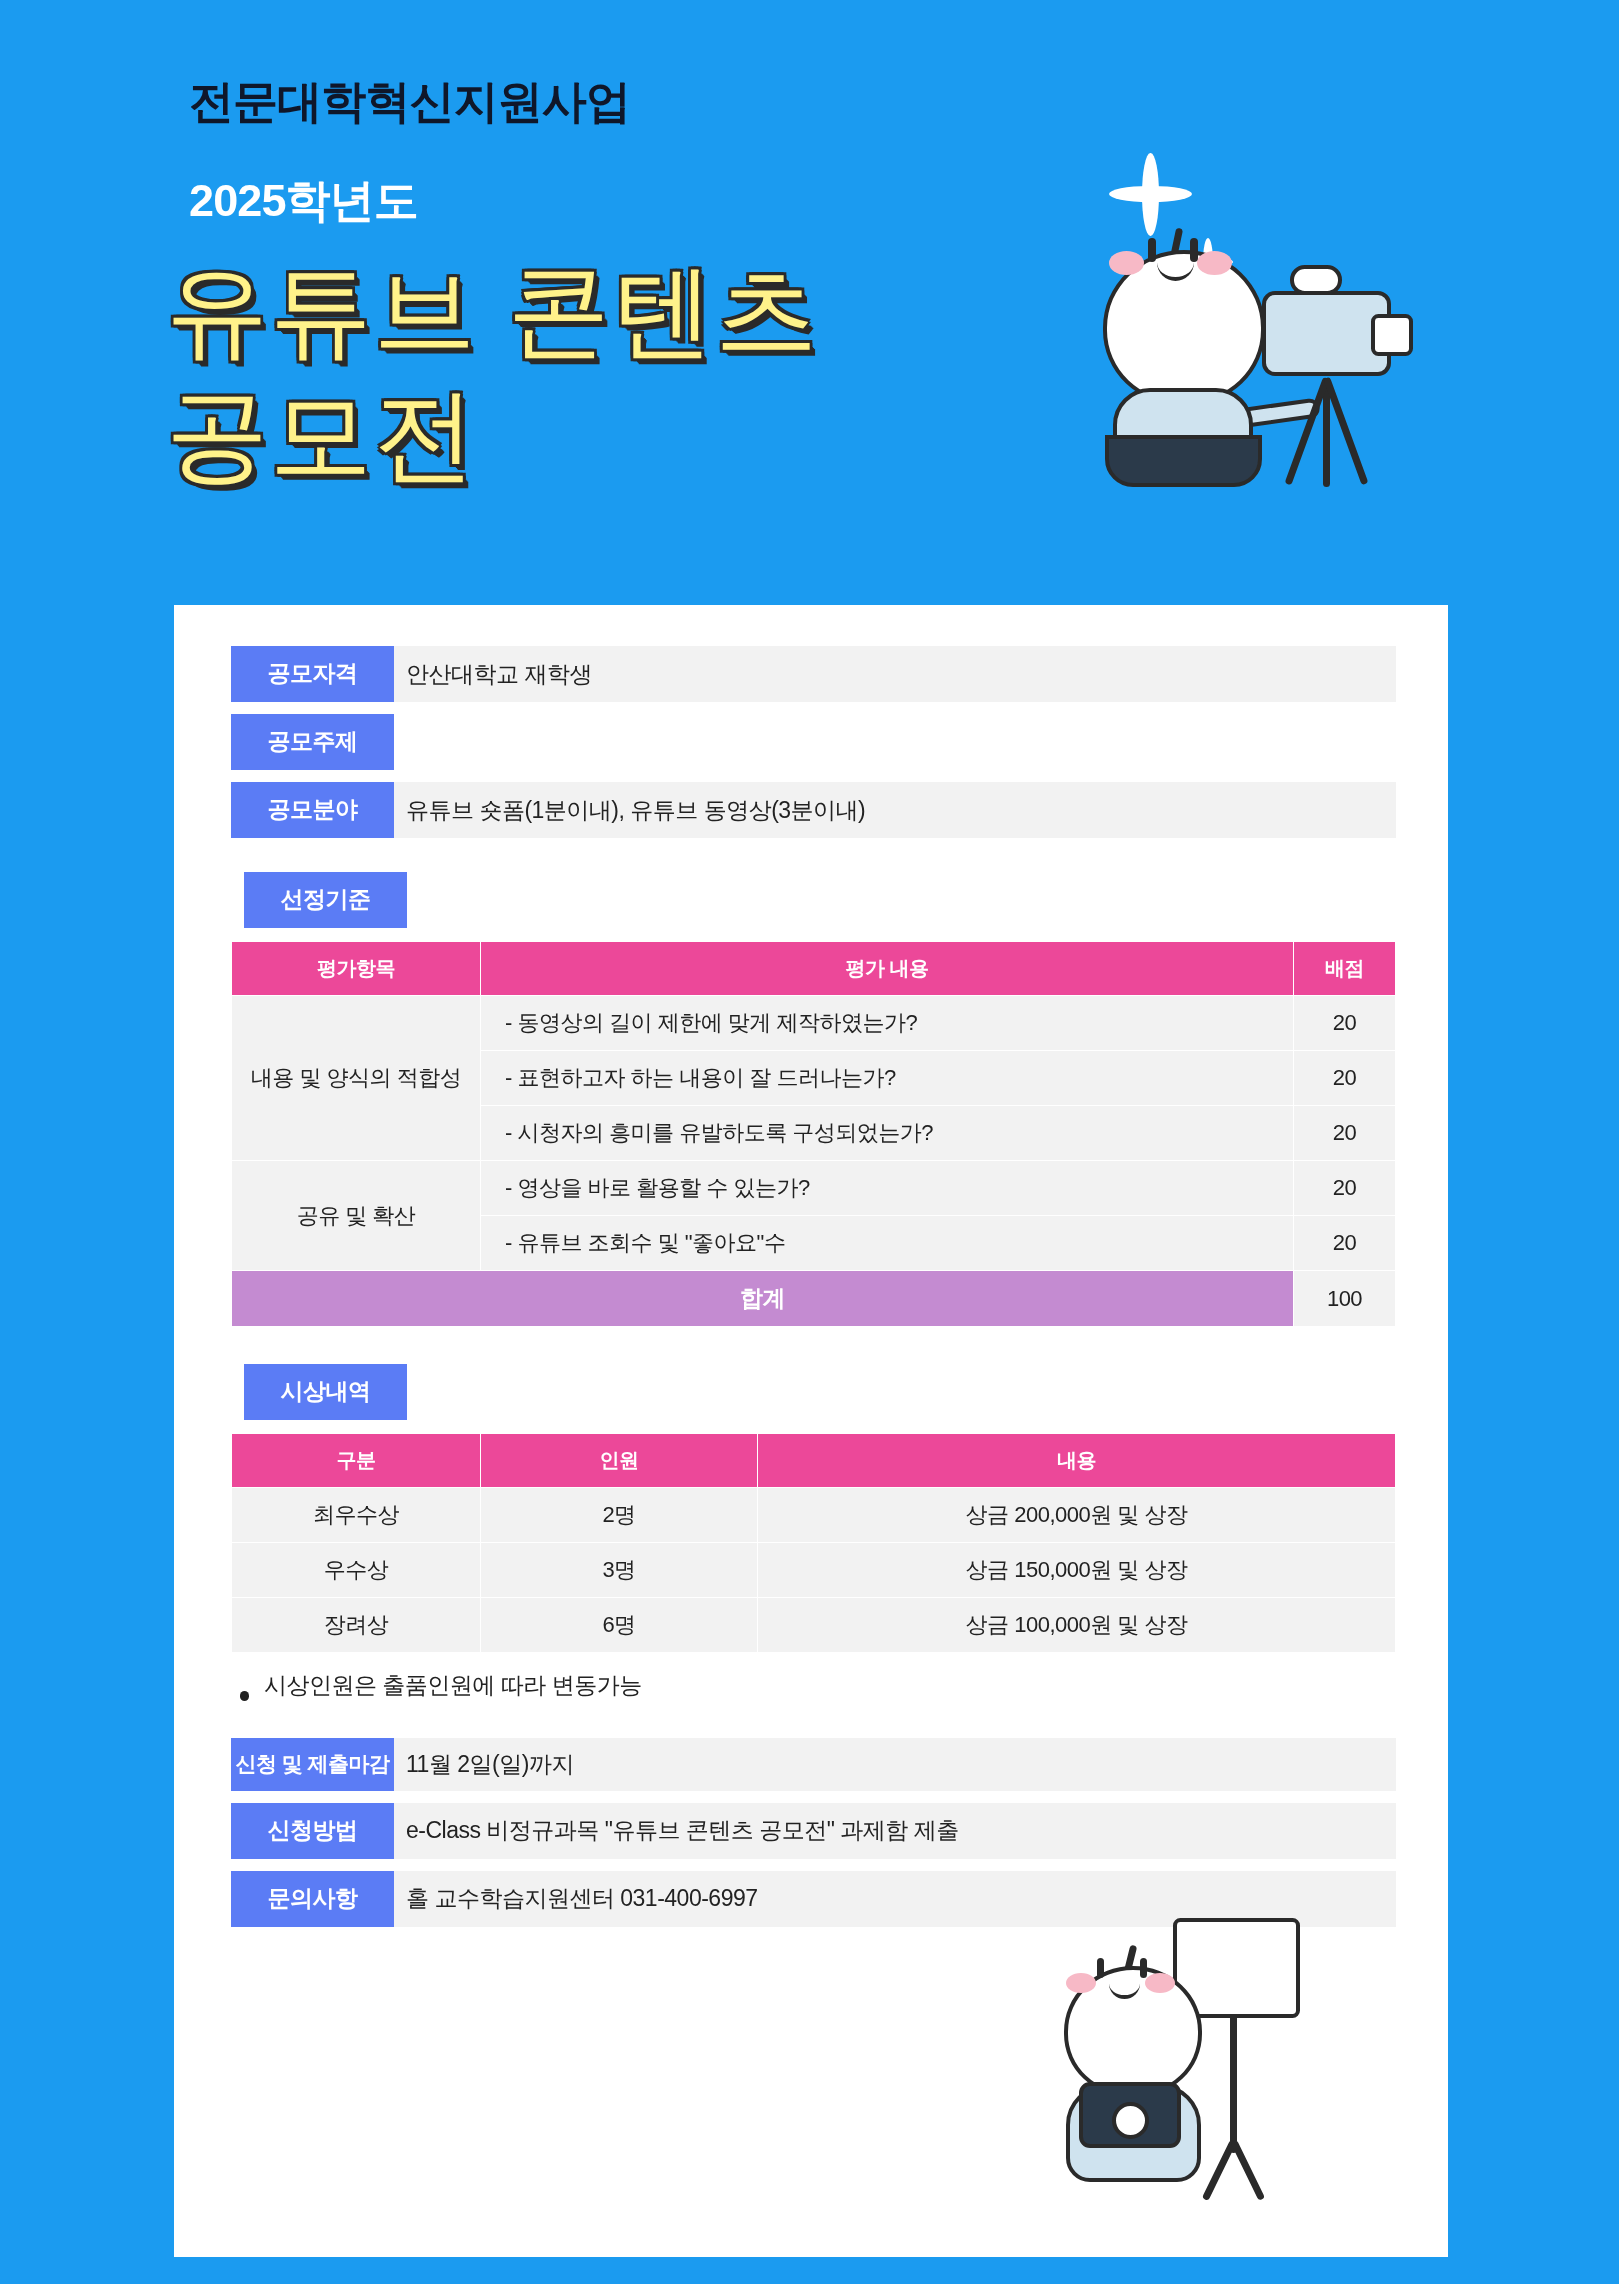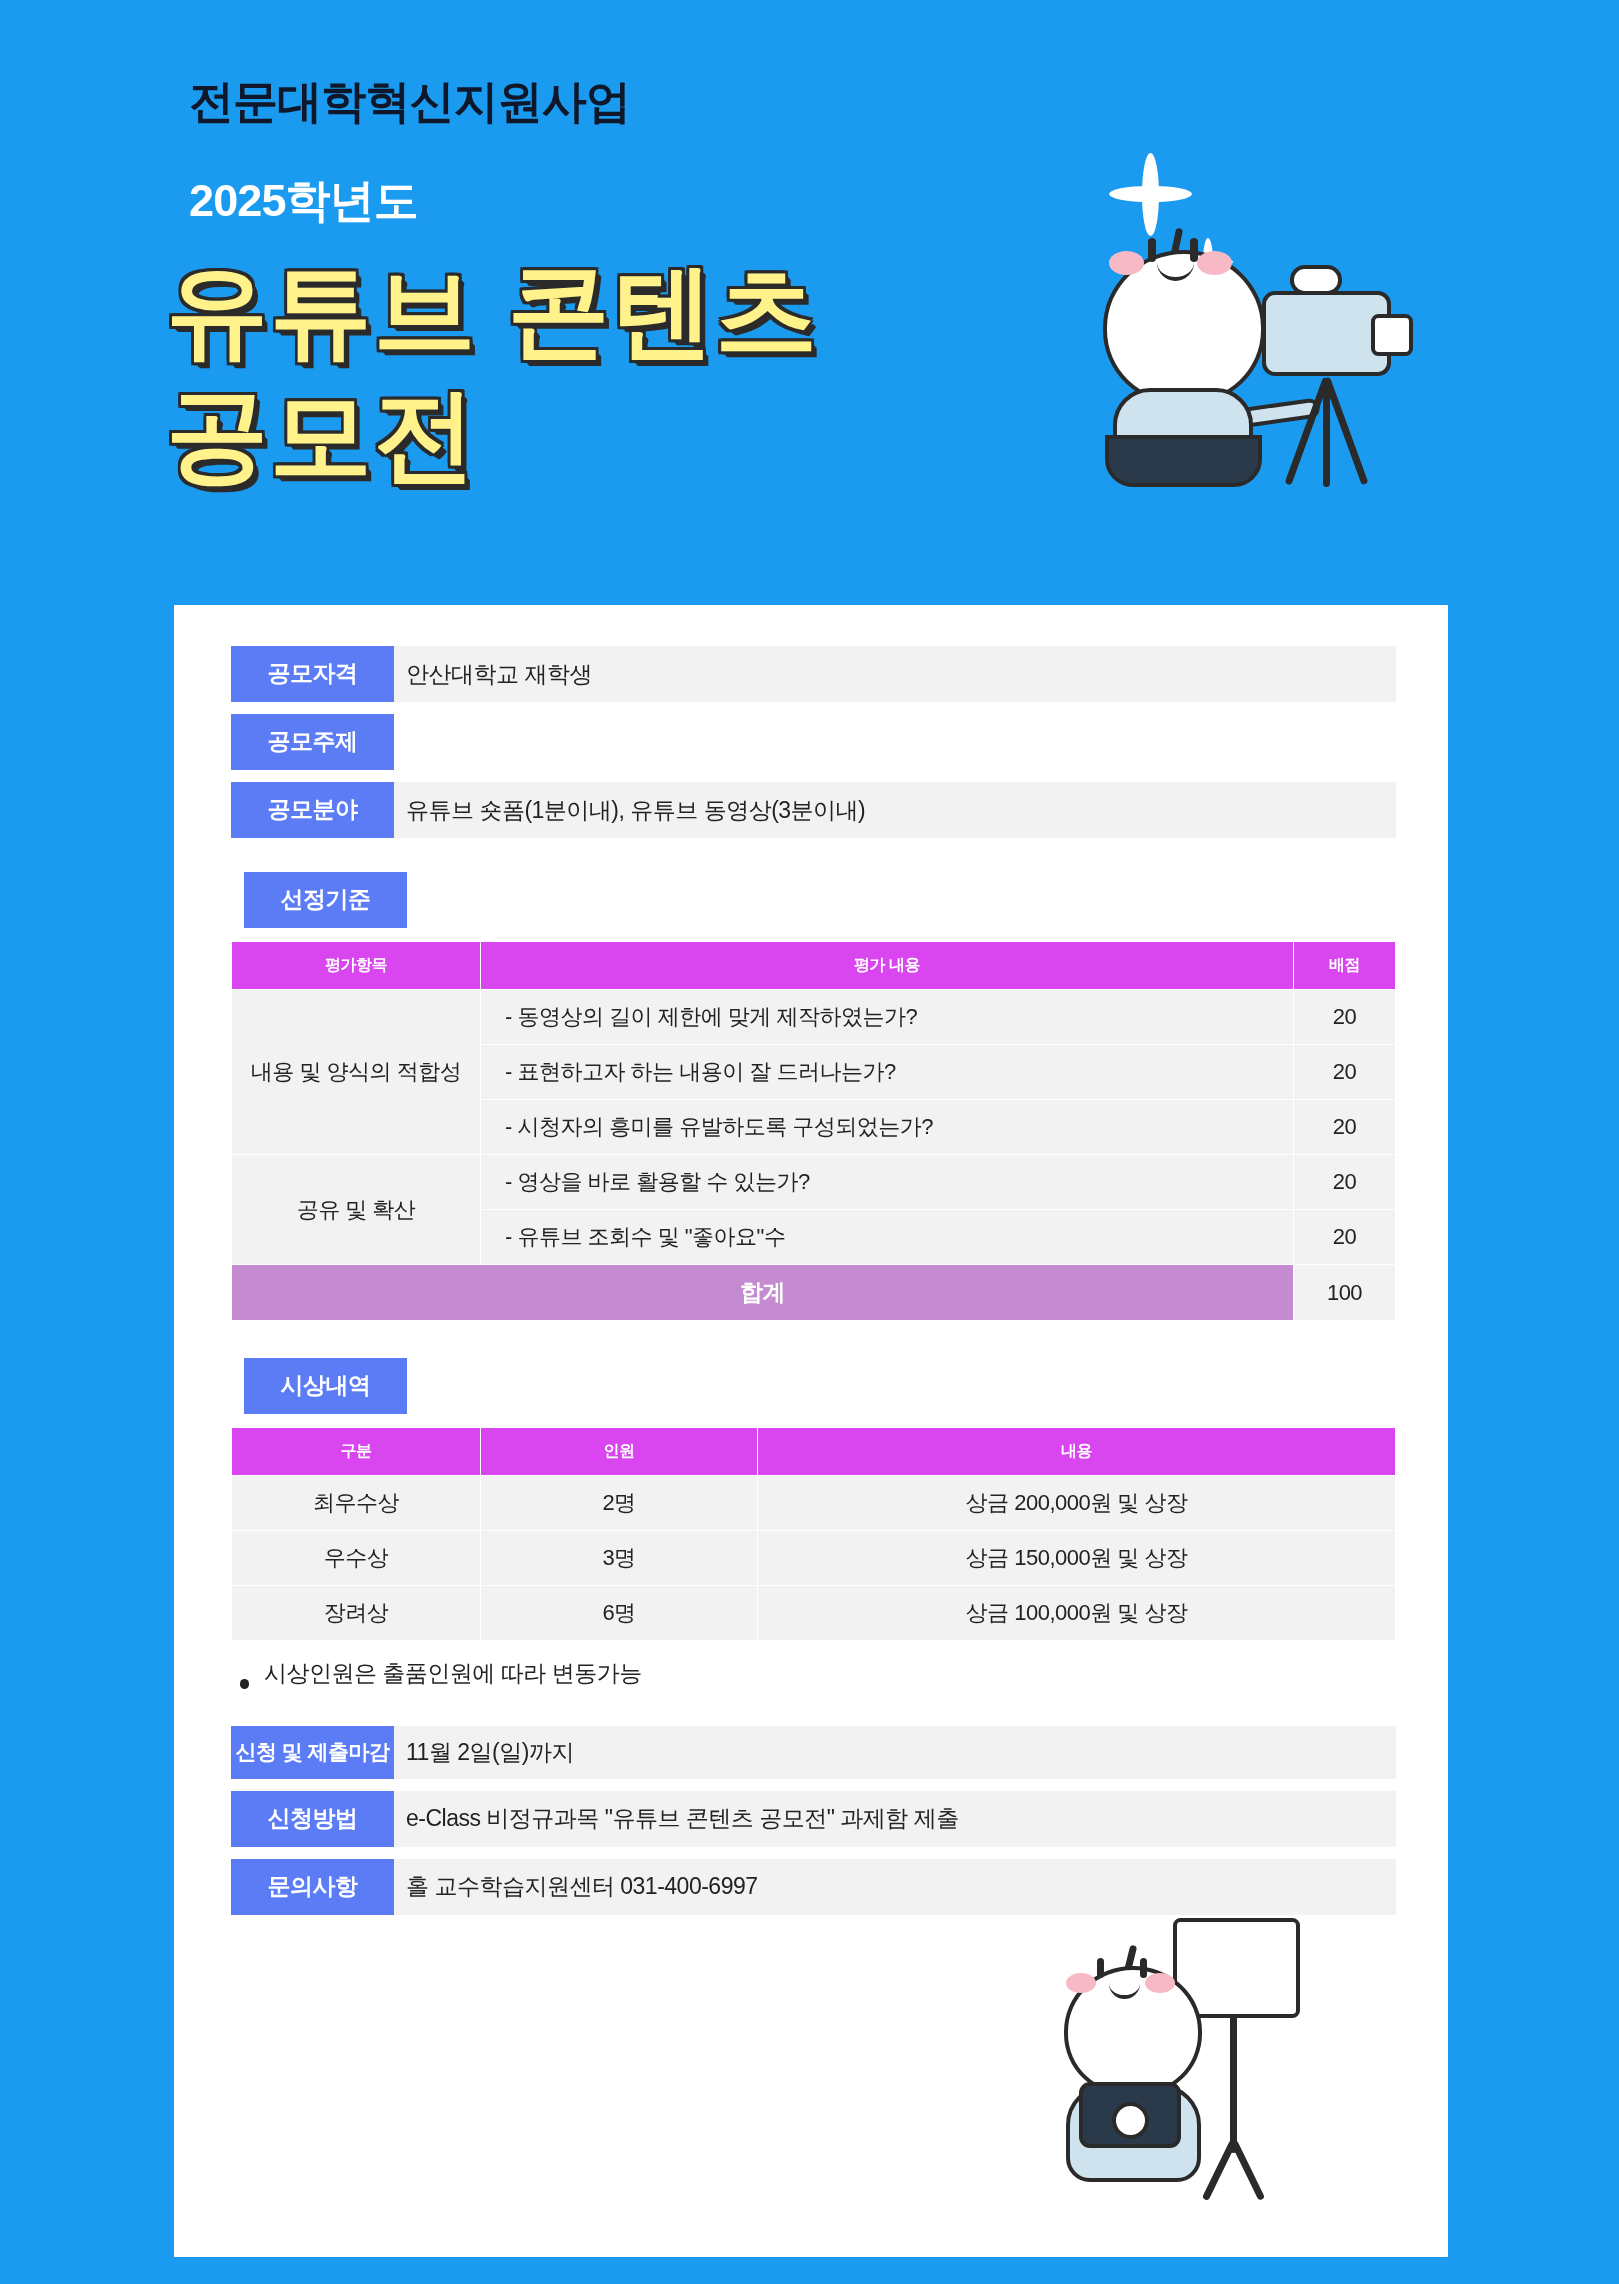--- a/index.html
+++ b/index.html
@@ -36,21 +36,21 @@
     font-weight: 800;
     color: #ffffff;
     letter-spacing: -0.9px;
   }
   .big-title {
     position: absolute;
     left: 166px;
     top: 249px;
     font-size: 102px;
     line-height: 1.22;
-    font-weight: 700;
+    font-weight: 400;
     color: #fff28a;
     letter-spacing: 1.8px;
     text-shadow:
        5.5px 5.5px 0 #2a2a2a,
        4.6px 4.6px 0 #2a2a2a,
        3.7px 3.7px 0 #2a2a2a,
       -2.8px -2.8px 0 #2a2a2a,
        2.8px -2.8px 0 #2a2a2a,
       -2.8px  2.8px 0 #2a2a2a,
        0 -2.8px 0 #2a2a2a,
@@ -250,24 +250,24 @@
   
   table {
     border-collapse: collapse;
     margin-left: 57px;
     width: 1165px;
     font-size: 22px;
     color: #222;
     letter-spacing: -0.5px;
   }
   table th {
-    background: #d946ef;
+    background: #ec4899;
     color: #ffffff;
     font-weight: 800;
-    font-size: 16px;
+    font-size: 20px;
     padding: 13px 0;
     border: 0.9px solid #ffffff;
   }
   table td {
     background: #f2f2f2;
     padding: 12px 0;
     border: 0.9px solid #ffffff;
     text-align: center;
   }
   table td.left {

